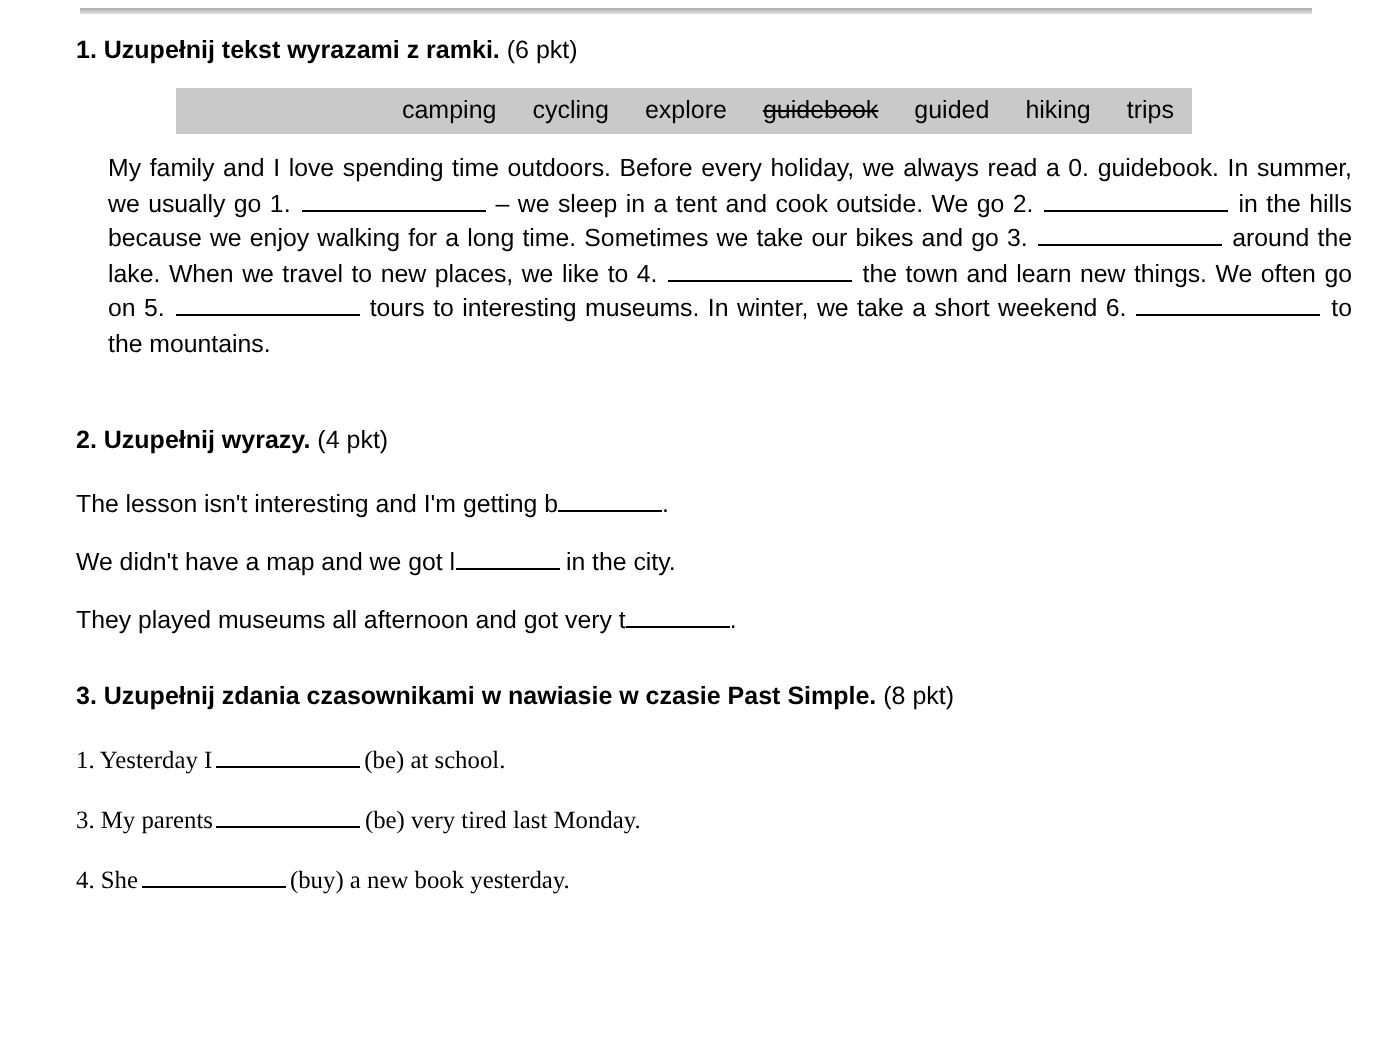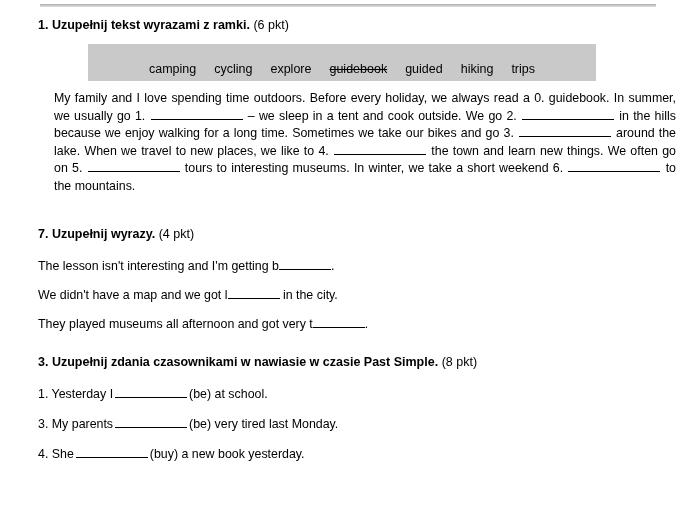--- a/index.html
+++ b/index.html
@@ -59,22 +59,22 @@
 
   
   .ex1 { margin-top: 0; }
 
   .wordbank {
     margin: 11px 0 0 0;
     background: #c9c9c9;
     width: 508px;
     margin-left: 50px;
     box-sizing: border-box;
-    text-align: center;
-    padding: 17px 0 4px 0;
+    text-align: right;
+    padding: 3px 0 4px 0;
     font-size: 12.5px;
     line-height: 16px;
     white-space: nowrap;
   }
   .wordbank .wb-word {
     display: inline-block;
     margin: 0 9px;
   }
   .wordbank .wb-word.struck {
     text-decoration: line-through;
@@ -124,20 +124,21 @@
   .ex3-list {
     margin: 0;
     padding: 0;
     list-style: none;
   }
   .ex3-list li {
     font-size: 12.4px;
     line-height: 16px;
     margin-top: 14px;
     white-space: nowrap;
+    font-family: Liberation Serif, serif;
   }
   .ex3-list li:first-child { margin-top: 16px; }
   .inline-blank-md {
     display: inline-block;
     width: 72px;
     border-bottom: 1px solid #000;
     height: 11px;
     vertical-align: baseline;
     margin: 0 2px;
   }
@@ -171,21 +172,21 @@
         <span>the town and learn new things. We often go on 5.</span>
         <span class="blank"></span>
         <span>tours to interesting museums. In winter, we take a short weekend 6.</span>
         <span class="blank"></span>
         <span>to the mountains.</span>
       </p>
     </section>
 
     <section class="ex2">
       <p class="sec-heading">
-        <span class="h-title">7. Uzupełnij wyrazy.</span>
+        <span class="h-title">2. Uzupełnij wyrazy.</span>
         <span class="h-points">(4 pkt)</span>
       </p>
       <ul class="ex2-list" id="ex2list">
           <li><span>The lesson isn't interesting and I'm getting b</span><span class="inline-blank-sm"></span><span>.</span></li>
           <li><span>We didn't have a map and we got l</span><span class="inline-blank-sm"></span><span> in the city.</span></li>
           <li><span>They played museums all afternoon and got very t</span><span class="inline-blank-sm"></span><span>.</span></li>
         </ul>
     </section>
 
     <section class="ex3">

